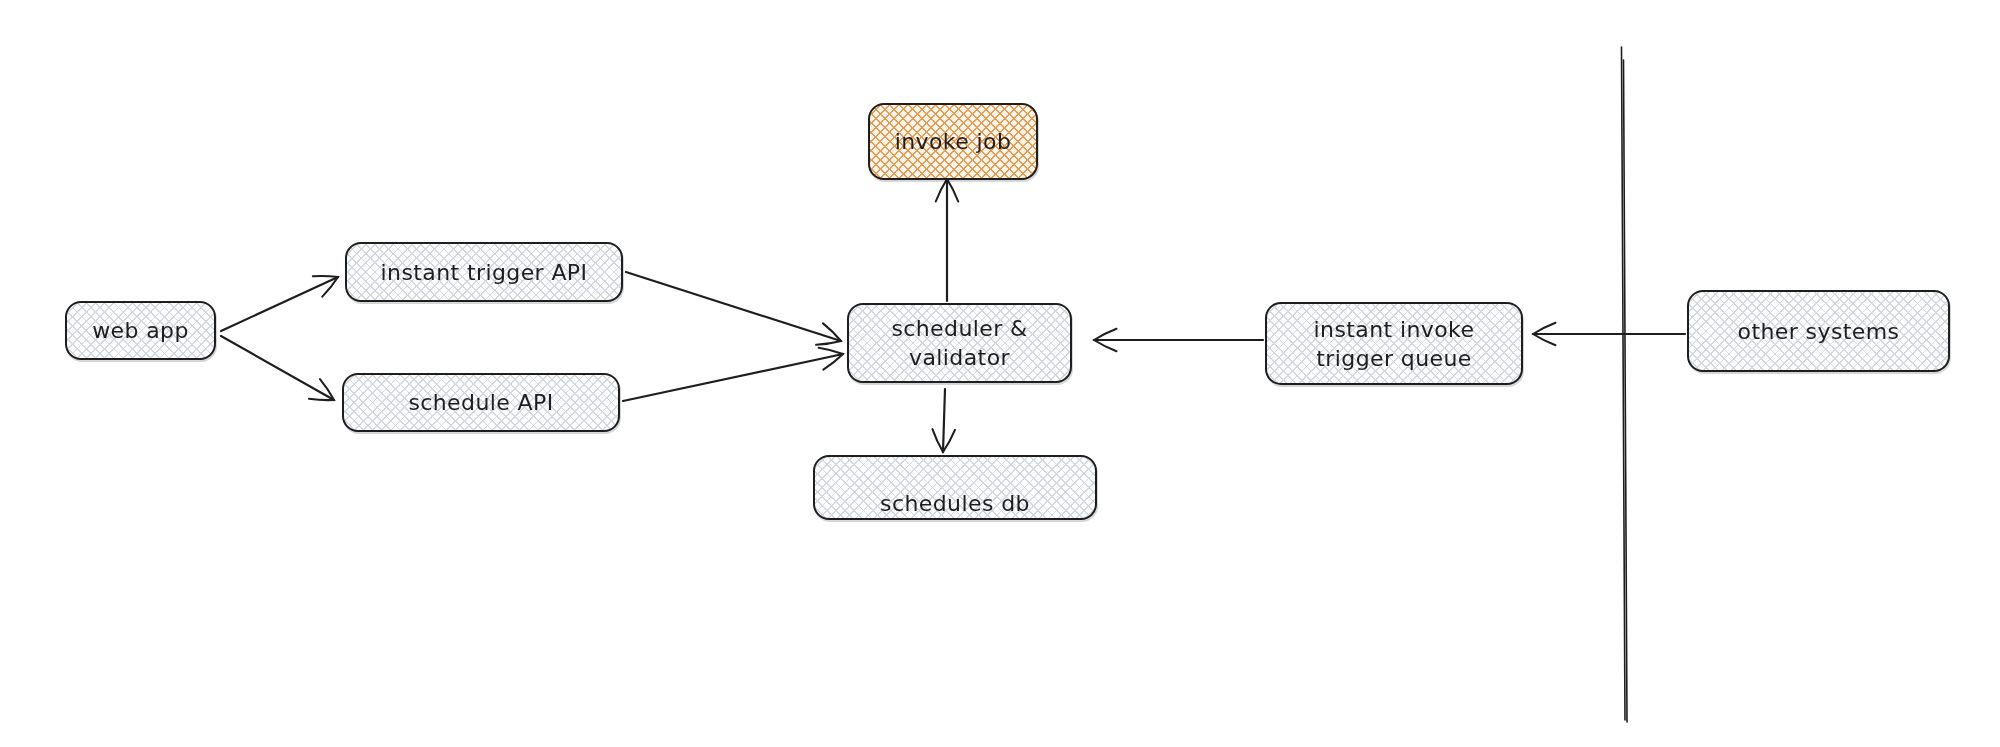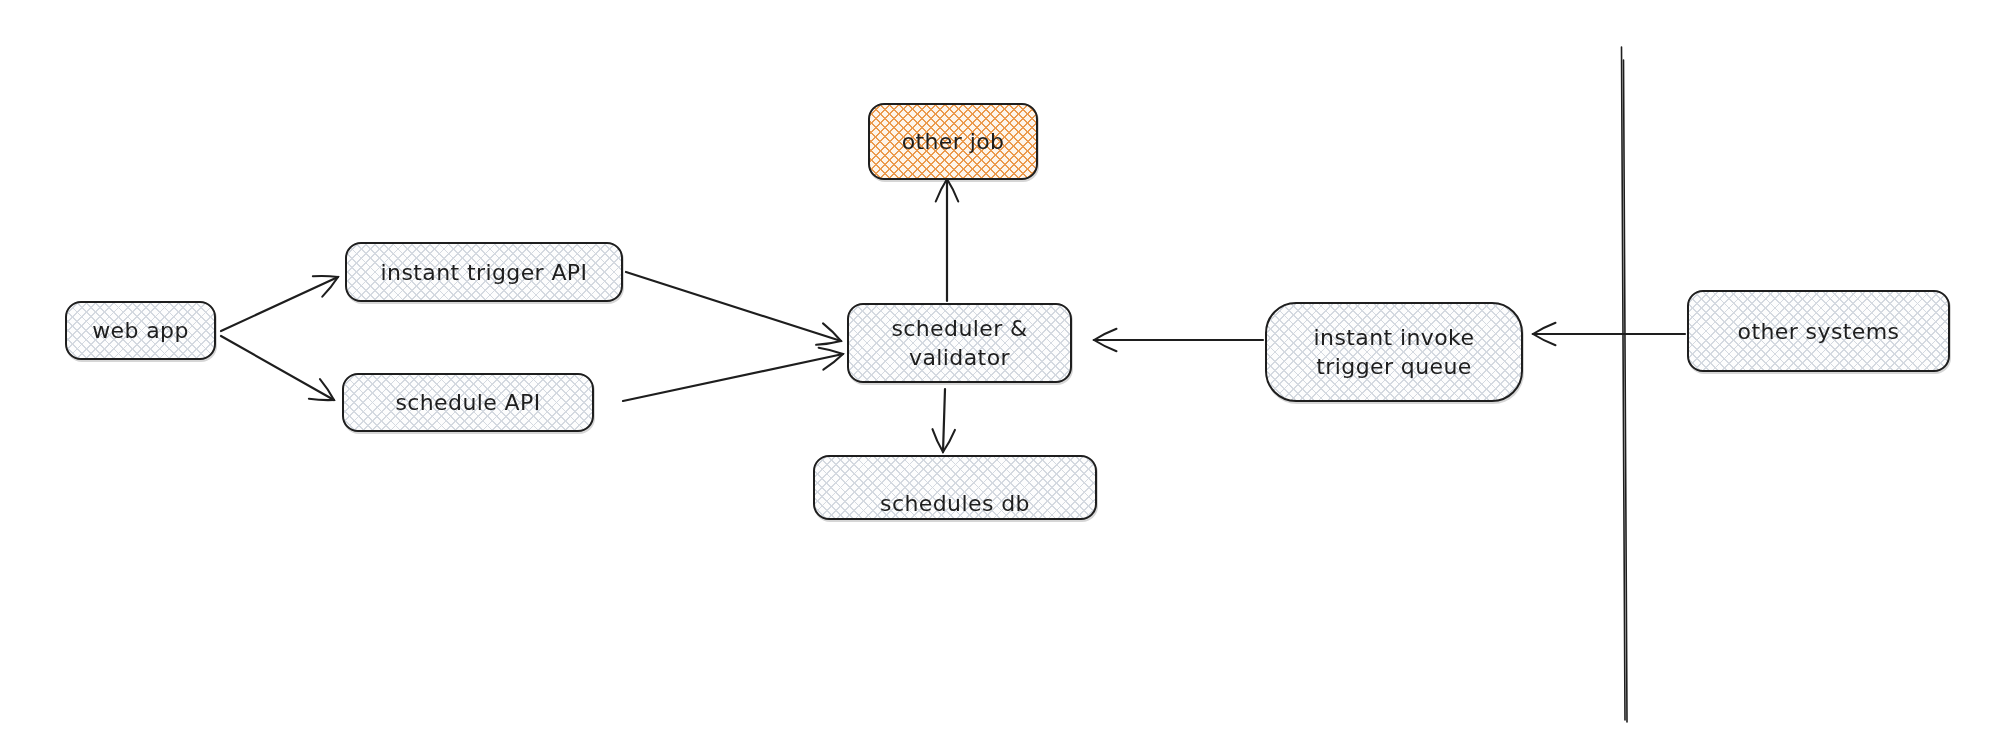--- a/index.html
+++ b/index.html
@@ -37,25 +37,25 @@
   }
   .hatch-orange {
     background-color: #fdf5ec;
     background-image:
       repeating-linear-gradient(45deg,  #eb9a4e 0px, #eb9a4e 1.4px, transparent 1.4px, transparent 6.5px),
       repeating-linear-gradient(135deg, #eb9a4e 0px, #eb9a4e 1.4px, transparent 1.4px, transparent 6.5px);
   }
 
   #node-web-app            { left:  65px; top: 301px; width: 151px; height: 59px; }
   #node-instant-trigger-api{ left: 345px; top: 242px; width: 278px; height: 60px; }
-  #node-schedule-api       { left: 342px; top: 373px; width: 252px; height: 59px; }
+  #node-schedule-api       { left: 342px; top: 373px; width: 278px; height: 59px; }
   #node-scheduler-validator{ left: 847px; top: 303px; width: 225px; height: 80px; }
   #node-async-job          { left: 868px; top: 103px; width: 170px; height: 77px; }
   #node-schedules-db       { left: 813px; top: 455px; width: 284px; height: 65px; justify-content: flex-end; }
-  #node-instant-invoke-mq  { left:1265px; top: 302px; width: 258px; height: 100px; border-radius: 31px; }
+  #node-instant-invoke-mq  { left:1265px; top: 302px; width: 258px; height: 83px; }
   #node-other-systems      { left:1687px; top: 290px; width: 263px; height: 82px; }
 
   
   #edges {
     position: absolute;
     left: 0; top: 0;
     width: 2000px; height: 747px;
     pointer-events: none;
   }
   .edge   { stroke: #1e1e1e; stroke-width: 2.2; fill: none; stroke-linecap: round; }
@@ -106,21 +106,21 @@
   <div class="node hatch-gray" id="node-schedule-api">
     <span>schedule API</span>
   </div>
 
   <div class="node hatch-gray" id="node-scheduler-validator">
     <span>scheduler &amp;</span>
     <span>validator</span>
   </div>
 
   <div class="node hatch-orange" id="node-async-job">
-    <span>other job</span>
+    <span>invoke job</span>
   </div>
 
   <div class="node hatch-gray" id="node-schedules-db">
     <span>schedules db</span>
   </div>
 
   <div class="node hatch-gray" id="node-instant-invoke-mq">
     <span>instant invoke</span>
     <span>trigger queue</span>
   </div>

